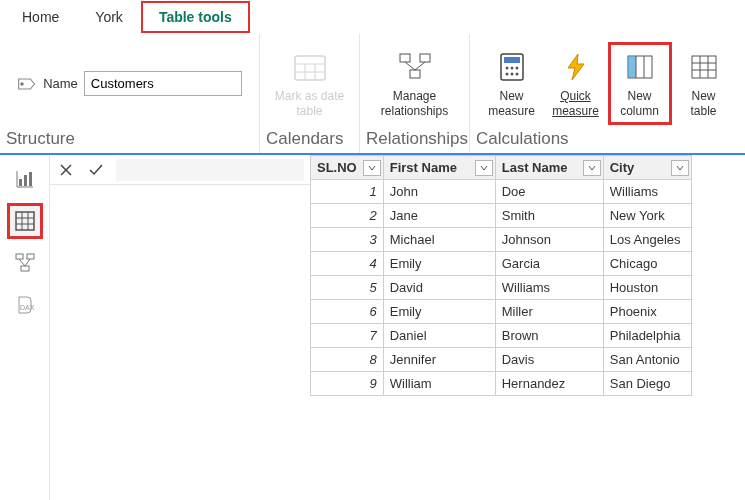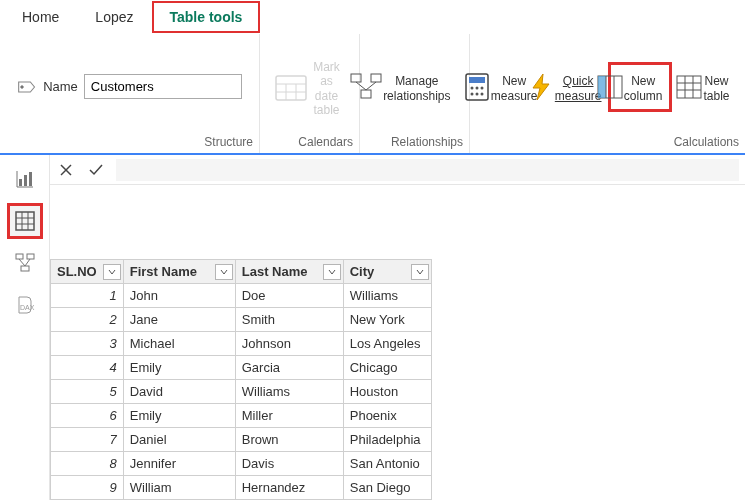--- a/index.html
+++ b/index.html
@@ -44,24 +44,24 @@
       padding: 6px 6px 2px 6px;
       border-right: 1px solid #e5e5e5;
     }
     .ribbon-group:last-child { border-right: none; }
     .ribbon-group-body {
       display: flex;
       align-items: center;
       flex: 1;
     }
     .ribbon-group-label {
-      font-size: 12px;
+      font-size: 17px;
       color: #666;
       padding: 2px 0;
-      text-align: right;
+      text-align: left;
       width: 100%;
     }
     .name-section {
       display: flex;
       align-items: center;
       gap: 6px;
     }
     .tag-icon {
       width: 20px;
       height: 14px;
@@ -73,21 +73,21 @@
       color: #333;
     }
     .name-input {
       border: 1px solid #aaa;
       padding: 4px 6px;
       font-size: 13px;
       width: 158px;
     }
     .ribbon-btn {
       display: flex;
-      flex-direction: row;
+      flex-direction: column;
       align-items: center;
       justify-content: flex-end;
       padding: 4px 6px;
       cursor: pointer;
       width: 64px;
       text-align: center;
     }
     .ribbon-btn.wide { width: 84px; }
     .ribbon-btn.highlight {
       border: 3px solid #e03030;
@@ -127,22 +127,21 @@
       cursor: pointer;
       color: #666;
     }
     .rail-btn.active {
       border: 3px solid #e03030;
       background: #f3f3f3;
     }
     .main {
       flex: 1;
       display: flex;
-      flex-direction: column;
-      justify-content: space-between;
+      flex-direction: row;
     }
     .formula-bar {
       display: flex;
       align-items: center;
       height: 30px;
       border-bottom: 1px solid #e5e5e5;
       padding: 0 6px;
       gap: 10px;
     }
     .fx-btn {
@@ -200,21 +199,21 @@
     .col-slno { width: 72px; }
     .col-fn { width: 112px; }
     .col-ln { width: 108px; }
     .col-city { width: 88px; }
   </style>
 </head>
 <body>
 
 <div class="menubar">
   <div class="menu-item">Home</div>
-  <div class="menu-item">Lopez</div>
+  <div class="menu-item">York</div>
   <div class="menu-item active">Table tools</div>
 </div>
 
 <div class="ribbon">
 
   <div class="ribbon-group" style="width:260px;">
     <div class="ribbon-group-body">
       <div class="name-section">
         <svg class="tag-icon" viewBox="0 0 24 16">
             <path d="M2 2h14l5 6-5 6H2z" stroke="#888" fill="none" stroke-width="1.3"></path>

